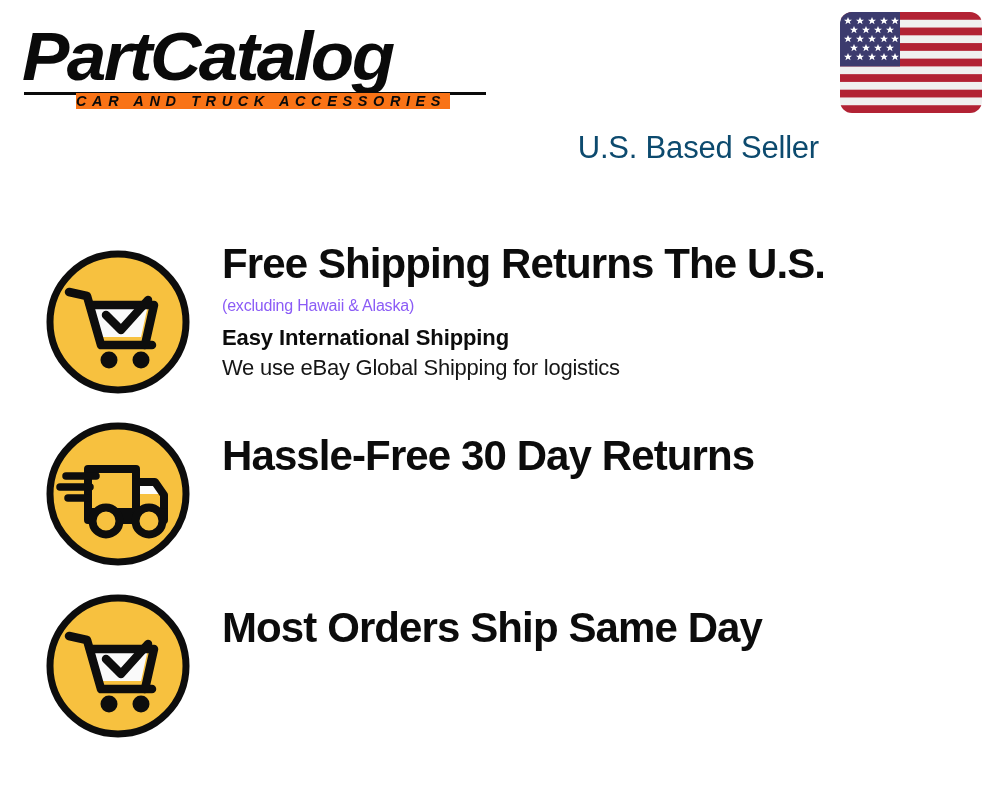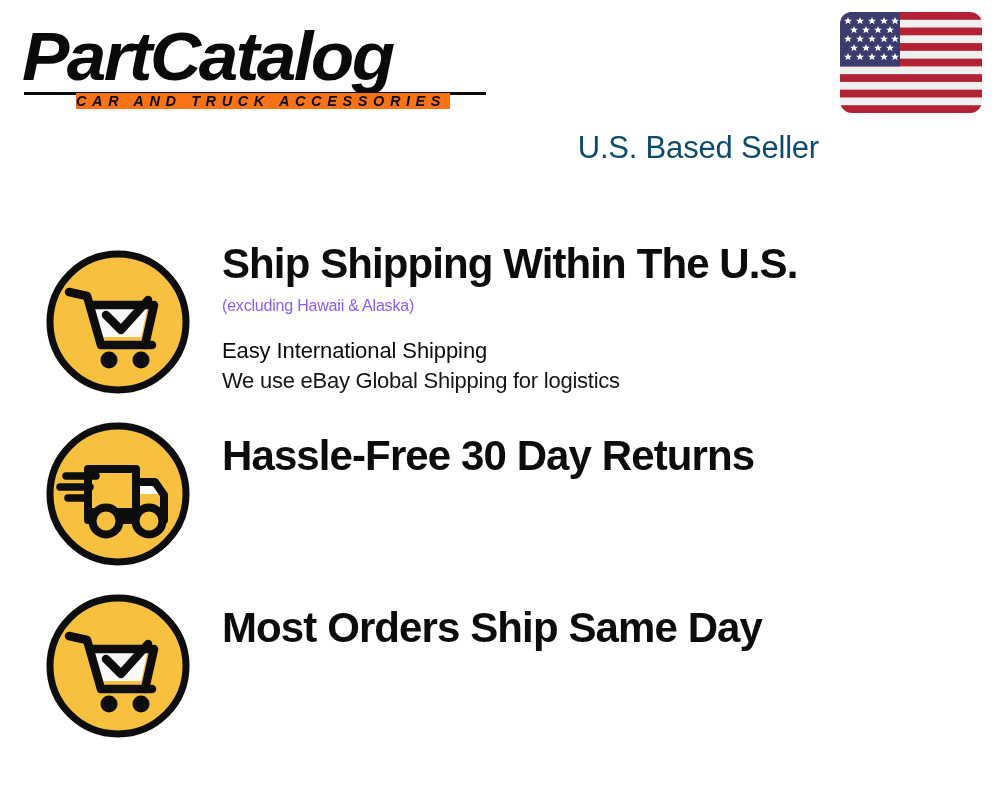--- a/index.html
+++ b/index.html
@@ -139,26 +139,26 @@
     font-weight: 400;
     font-size: 16px;
     line-height: 32px;
     letter-spacing: -0.2px;
     color: #8b5cf6;
     margin-top: 2px;
     white-space: nowrap;
   }
   .benefit-sub-head {
     font-family: "Liberation Sans Narrow", "Liberation Sans", sans-serif;
-    font-weight: 400;
+    font-weight: 700;
     font-size: 22px;
     line-height: 30px;
     letter-spacing: -0.1px;
     color: #0c0c0c;
-    margin-top: 14px;
+    margin-top: 1px;
     white-space: nowrap;
   }
   .benefit-sub-note {
     font-family: "Liberation Sans", sans-serif;
     font-weight: 400;
     font-size: 22px;
     line-height: 30px;
     letter-spacing: -0.25px;
     color: #161616;
     white-space: nowrap;
@@ -249,21 +249,21 @@
         <path d="M25 44 L43 48 L57 97 L108 97" fill="none" stroke="#0d0d0d" stroke-width="8.5" stroke-linecap="round" stroke-linejoin="round"></path>
         <path d="M46 57 L110 57 L101 97" fill="none" stroke="#0d0d0d" stroke-width="8.5" stroke-linecap="round" stroke-linejoin="round"></path>
 
         <path d="M62 67 L77 82 L104 52" fill="none" stroke="#0d0d0d" stroke-width="8.5" stroke-linecap="round" stroke-linejoin="round"></path>
 
         <circle cx="65" cy="112" r="8.5" fill="#0d0d0d"></circle>
         <circle cx="97" cy="112" r="8.5" fill="#0d0d0d"></circle>
       </svg>
     </div>
     <div class="benefit-text">
-      <div class="benefit-title">Ship Shipping Within The U.S.</div>
+      <div class="benefit-title">Free Shipping Returns The U.S.</div>
       <div class="benefit-note">(excluding Hawaii &amp; Alaska)</div>
       <div class="benefit-sub-head">Easy International Shipping</div>
       <div class="benefit-sub-note">We use eBay Global Shipping for logistics</div>
     </div>
   </div>
 
   <div class="benefit-row r1">
     <div class="benefit-icon">
       <svg viewBox="0 0 148 148" xmlns="http://www.w3.org/2000/svg">
         <circle cx="74" cy="74" r="68" fill="#F7C13F" stroke="#0d0d0d" stroke-width="7"></circle>

